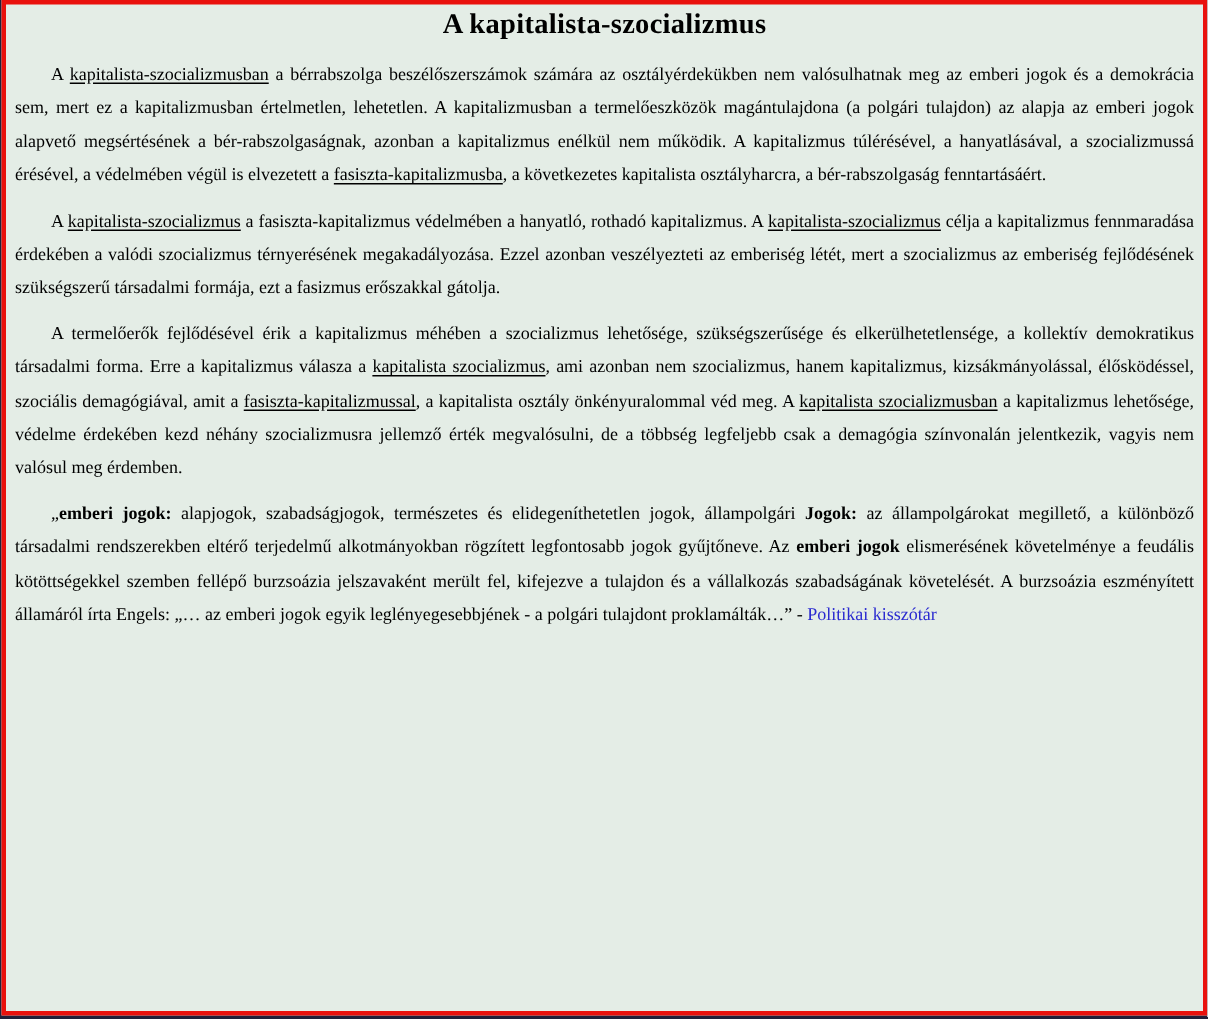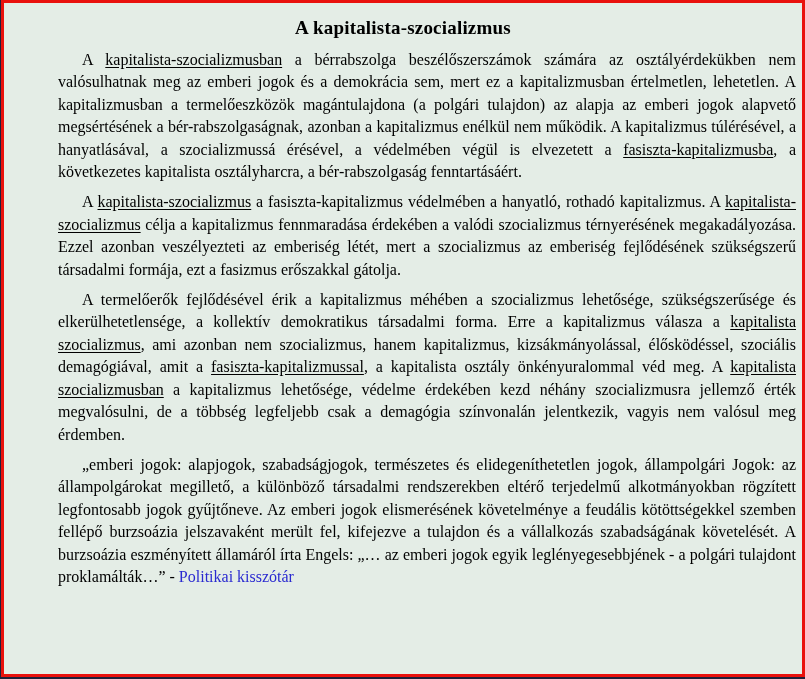--- a/index.html
+++ b/index.html
@@ -17,48 +17,47 @@
   }
   .doc-frame {
     position: absolute;
     top: 0;
     left: 1px;
     right: 0;
     bottom: 2px;
     box-sizing: border-box;
     border: 3px solid var(--border-color, #e9110d);
     background: var(--bg-color, #e4ede6);
-    padding: 11px 6px 2px 6px;
+    padding: 0 6px 2px 6px;
     overflow: hidden;
   }
   .doc-title {
     margin: 3px 0 10px 0;
     text-align: center;
     font-size: 19px;
     font-weight: bold;
     color: var(--text-color, #000);
     letter-spacing: 0.2px;
   }
   .doc-body {
     color: var(--text-color, #000);
-    font-size: 16px;
+    font-size: 12px;
     line-height: 22.4px;
     text-align: justify;
-    margin-left: 48px;
   }
   .doc-body p {
     margin: 0 0 8px 0;
     text-indent: 24px;
   }
   .doc-body p:last-child {
     margin-bottom: 0;
   }
   .seg-plain { }
   .seg-underline { text-decoration: underline; text-underline-offset: 2px; }
-  .seg-bold { font-weight: normal; }
+  .seg-bold { font-weight: bold; }
   .seg-link {
     color: var(--link-color, #2a2ad0);
     cursor: pointer;
   }
 </style>
 </head>
 <body>
 
 <div class="canvas" style="background: rgb(32, 32, 58);">
   <div class="doc-frame">

